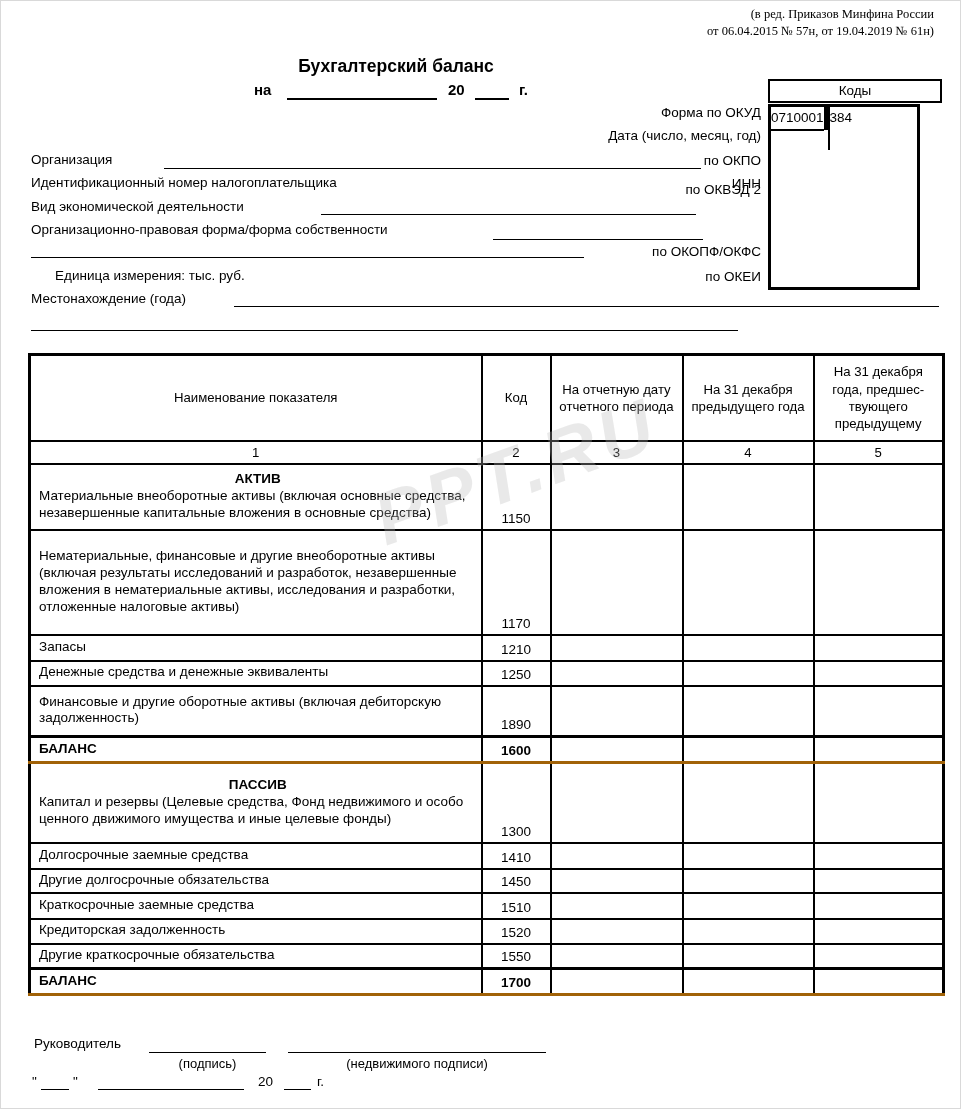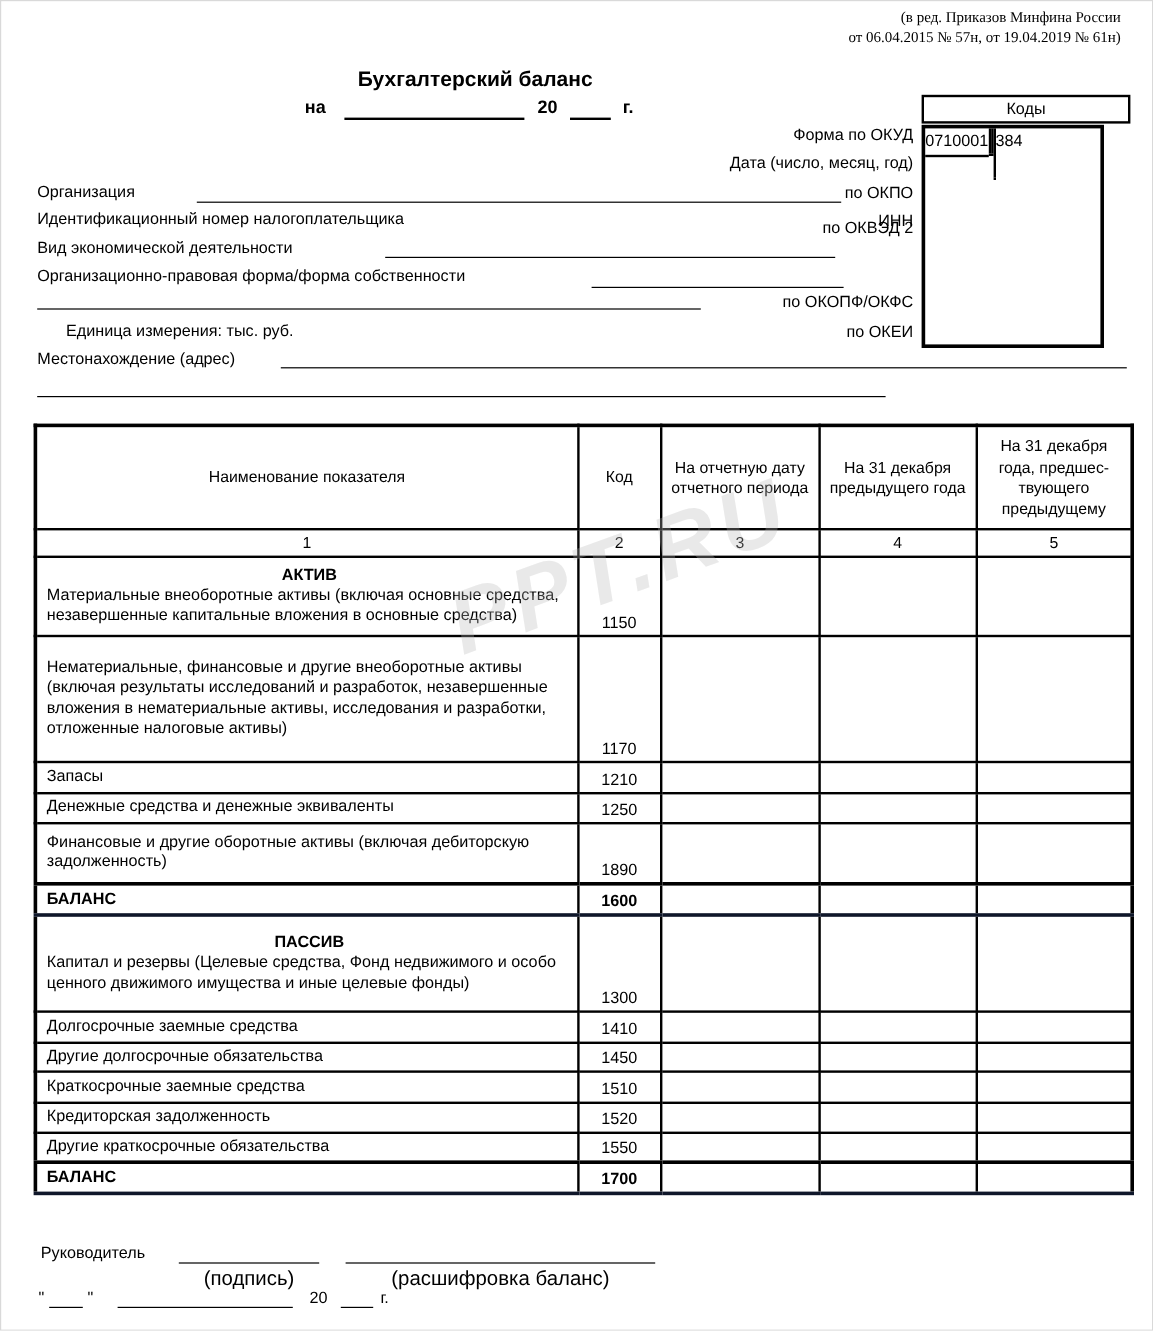--- a/index.html
+++ b/index.html
@@ -38,27 +38,27 @@
     table-layout:fixed;font-size:13.5px;}
   .bal-table{border:3px solid #000;}
   .bal-table th,.bal-table td{border:2px solid #000;box-sizing:border-box;}
   .bal-table thead th{font-weight:normal;text-align:center;vertical-align:middle;
     font-size:13.2px;line-height:1.3;padding:2px 4px;}
   .num-row th{height:22px;padding:0;font-size:13px;}
   .label-cell{text-align:left;vertical-align:middle;padding:2px 4px 3px 8px;line-height:1.25;}
   .section-title{text-align:center;font-weight:bold;}
   .code-cell{text-align:center;vertical-align:bottom;padding:0 2px 3px 2px;}
   .value-cell{border:3px solid #000;}
-  .total-row td{border-top:3px solid #000;border-bottom:3px solid #0f172a;font-weight:bold;}
+  .total-row td{border-top:3px solid #000;border-bottom:3px solid #a16207;font-weight:bold;}
 
   .watermark{left:345px;top:428px;width:340px;text-align:center;font-size:74px;font-weight:bold;
     font-style:italic;letter-spacing:5px;color:#b9b9b9;opacity:0.30;
     transform:rotate(-20deg);pointer-events:none;z-index:6;}
 
-  .caption{font-size:17px;text-align:center;}
+  .caption{font-size:13px;text-align:center;}
 </style>
 </head>
 <body>
 
 <div class="page">
 
   <div class="abs edition-note serif">
     <div>(в ред. Приказов Минфина России</div>
     <div>от 06.04.2015 № 57н, от 19.04.2019 № 61н)</div>
   </div>
@@ -105,21 +105,21 @@
   <div class="rlabel" style="top:181px;">по ОКВЭД 2</div>
 
   <div class="abs f13" style="left:30px;top:221px;">Организационно-правовая форма/форма собственности</div>
   <div class="abs uline" style="left:492px;top:224px;width:210px;height:14px;"></div>
   <div class="abs uline" style="left:30px;top:242px;width:553px;height:14px;"></div>
   <div class="rlabel" style="top:243px;">по ОКОПФ/ОКФС</div>
 
   <div class="abs f13" style="left:30px;top:267px;margin-left:24px;">Единица измерения: тыс. руб.</div>
   <div class="rlabel" style="top:268px;">по ОКЕИ</div>
 
-  <div class="abs f13" style="left:30px;top:290px;">Местонахождение (адрес)</div>
+  <div class="abs f13" style="left:30px;top:290px;">Местонахождение (года)</div>
   <div class="abs uline" style="left:233px;top:291px;width:705px;height:14px;"></div>
   <div class="abs uline" style="left:30px;top:315px;width:707px;height:14px;"></div>
 
   <table class="bal-table">
     <colgroup>
       <col style="width:452px;">
         <col style="width:69px;">
         <col style="width:132px;">
         <col style="width:131px;">
         <col style="width:130px;">
@@ -262,21 +262,21 @@
         </tr>
       </tbody>
   </table>
 
   <div class="abs watermark">PPT.RU</div>
 
   <div class="abs f13" style="left:33px;top:1035px;">Руководитель</div>
   <div class="abs uline" style="left:148px;top:1036px;width:117px;height:15px;"></div>
   <div class="abs caption" style="left:148px;top:1055px;width:117px;">(подпись)</div>
   <div class="abs uline" style="left:287px;top:1036px;width:258px;height:15px;"></div>
-  <div class="abs caption" style="left:287px;top:1055px;width:258px;">(расшифровка баланс)</div>
+  <div class="abs caption" style="left:287px;top:1055px;width:258px;">(недвижимого подписи)</div>
 
   <div class="abs f13" style="left:31px;top:1073px;">"</div>
   <div class="abs uline" style="left:40px;top:1074px;width:28px;height:14px;"></div>
   <div class="abs f13" style="left:72px;top:1073px;">"</div>
   <div class="abs uline" style="left:97px;top:1074px;width:146px;height:14px;"></div>
   <div class="abs f13" style="left:257px;top:1073px;">20</div>
   <div class="abs uline" style="left:283px;top:1074px;width:27px;height:14px;"></div>
   <div class="abs f13" style="left:316px;top:1073px;">г.</div>
 
 </div>

